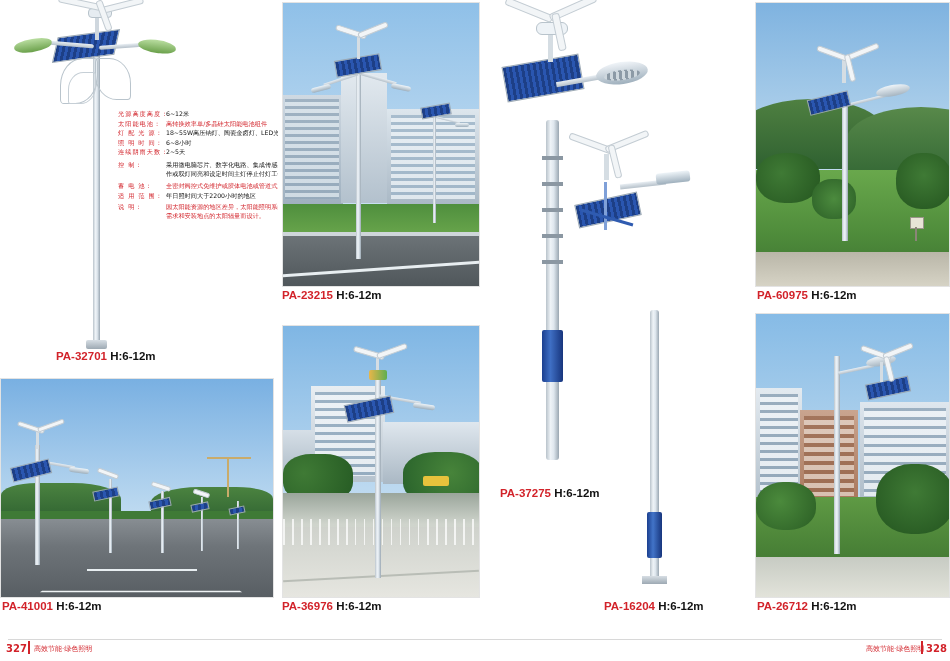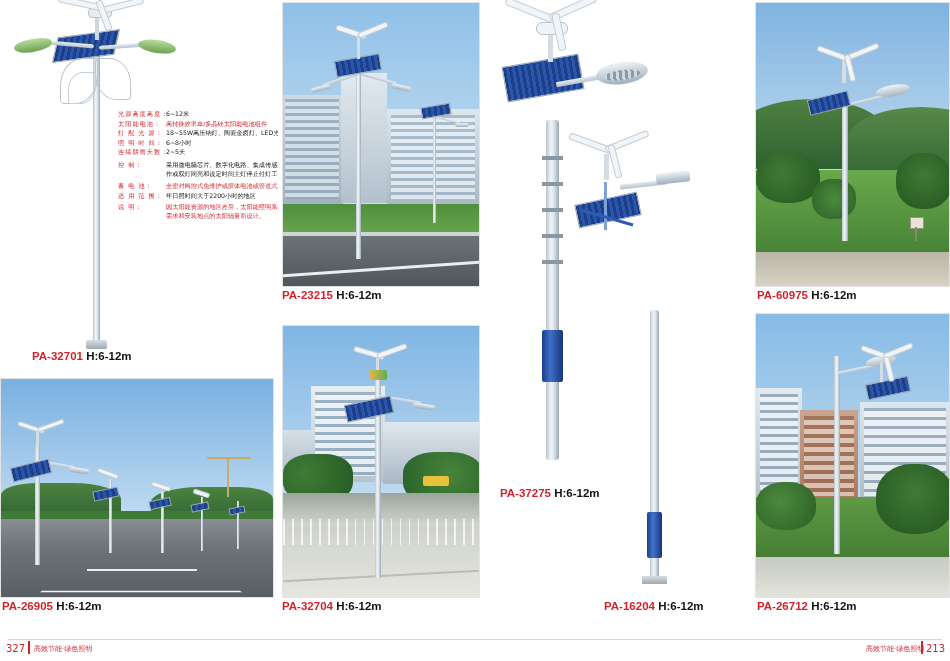--- a/index.html
+++ b/index.html
@@ -46,21 +46,21 @@
     width:230px;
   }
   .spec .row{display:flex;align-items:flex-start;margin-bottom:1px;}
   .spec .lbl{color:#d2232a;white-space:nowrap;width:48px;flex:0 0 48px;letter-spacing:1px;}
   .spec .val{flex:1 1 auto;}
   .spec .val.red{color:#d2232a;}
 
   
   .footer{position:absolute;left:0;bottom:0;width:950px;height:26px;}
   .frule{position:absolute;left:8px;right:8px;top:4px;height:1px;background:#d8d8d8;}
-  .pgnum{position:absolute;top:8px;font-size:10px;color:#d2232a;font-weight:normal;font-family:"DejaVu Sans",sans-serif;}
+  .pgnum{position:absolute;top:8px;font-size:10px;color:#d2232a;font-weight:bold;font-family:"DejaVu Sans",sans-serif;}
   .ftxt{position:absolute;top:9px;font-size:7px;color:#d2232a;font-family:"DejaVu Sans",sans-serif;}
   .fbar{position:absolute;top:6px;width:2px;height:13px;background:#d2232a;}
 </style>
 </head>
 <body>
 
 <div class="page">
 
   <div class="panel" style="left:0;top:0;width:278px;height:370px;background:#ffffff;">
     <div class="photo">
@@ -119,21 +119,21 @@
       <div class="row">
         <div class="lbl">适  用  范  围：</div>
         <div class="val">年日照时间大于2200小时的地区</div>
       </div>
       <div class="row" style="margin-top:3px;">
         <div class="lbl">说       明：</div>
         <div class="val red">因太阳能资源的地区差异，太阳能照明系统的具体配置必须据用户需求和安装地点的太阳辐量而设计。</div>
       </div>
     </div>
 
-    <div class="cap" style="left:32px;top:350px;">
+    <div class="cap" style="left:56px;top:350px;">
       <span>PA-32701</span>
       <span class="h">H:6-12m</span>
     </div>
   </div>
 
   <div class="panel" style="left:282px;top:2px;width:196px;height:283px;border:1px solid #e3e3e3;">
     <div class="photo">
       <div class="sky" style="background:linear-gradient(180deg,#8fc0e8 0%,#bcd9f0 55%,#dfeaf4 100%);"></div>
 
       <div style="position:absolute;left:0;top:92px;width:60px;height:110px;background:linear-gradient(180deg,#cfd9e2,#9fb0bf);"></div>
@@ -192,21 +192,21 @@
       <div class="panelsolar" style="left:62px;top:74px;width:46px;height:16px;transform:rotate(-12deg);"></div>
       <div style="position:absolute;left:93px;top:30px;width:3px;height:20px;background:#d5dde3;"></div>
       <div class="blade" style="left:70px;top:24px;width:30px;height:4px;transform:rotate(16deg);border-radius:3px;"></div>
       <div class="blade" style="left:93px;top:22px;width:30px;height:4px;transform:rotate(-20deg);border-radius:3px;"></div>
       <div style="position:absolute;left:86px;top:44px;width:18px;height:10px;background:linear-gradient(90deg,#e8b64a,#5fae4e);border-radius:2px;"></div>
 
       <div style="position:absolute;left:140px;top:150px;width:26px;height:10px;background:#e8c23c;border-radius:2px;"></div>
     </div>
   </div>
   <div class="cap" style="left:282px;top:600px;">
-    <span>PA-32704</span>
+    <span>PA-36976</span>
     <span class="h">H:6-12m</span>
   </div>
 
   <div class="panel" style="left:0;top:378px;width:272px;height:218px;border:1px solid #e3e3e3;">
     <div class="photo">
       <div class="sky" style="background:linear-gradient(180deg,#79b0e2 0%,#b7d6ef 55%,#e6f0f7 100%);"></div>
 
       <div style="position:absolute;left:0;top:104px;width:120px;height:40px;background:linear-gradient(180deg,#4b8340,#2d6030);border-radius:30% 40% 0 0;"></div>
       <div style="position:absolute;left:150px;top:108px;width:122px;height:38px;background:linear-gradient(180deg,#4b8340,#2d6030);border-radius:40% 30% 0 0;"></div>
 
@@ -236,21 +236,21 @@
       <div class="blade" style="left:192px;top:112px;width:15px;height:2.5px;transform:rotate(18deg);border-radius:2px;"></div>
 
       <div class="pole" style="left:236px;top:122px;width:2px;height:48px;"></div>
       <div class="panelsolar" style="left:228px;top:128px;width:14px;height:5px;transform:rotate(-12deg);"></div>
 
       <div style="position:absolute;left:226px;top:78px;width:2px;height:40px;background:#c9ab6a;"></div>
       <div style="position:absolute;left:206px;top:78px;width:44px;height:2px;background:#c9ab6a;"></div>
     </div>
   </div>
   <div class="cap" style="left:2px;top:600px;">
-    <span>PA-26905</span>
+    <span>PA-41001</span>
     <span class="h">H:6-12m</span>
   </div>
 
   <div class="panel" style="left:480px;top:0;width:260px;height:480px;background:#ffffff;">
     <div class="photo">
 
       <div class="pole" style="left:66px;top:120px;width:13px;height:340px;border-radius:3px;"></div>
       <div style="position:absolute;left:62px;top:330px;width:21px;height:52px;background:linear-gradient(90deg,#1b3f8f,#3f6fc4 40%,#17357d);border-radius:2px;"></div>
 
       <div style="position:absolute;left:62px;top:156px;width:21px;height:4px;background:#8b97a2;"></div>
@@ -363,16 +363,16 @@
     <span class="h">H:6-12m</span>
   </div>
 
   <div class="footer">
     <div class="frule"></div>
     <div class="pgnum" style="left:6px;">327</div>
     <div class="fbar" style="left:28px;"></div>
     <div class="ftxt" style="left:34px;">高效节能·绿色照明</div>
     <div class="ftxt" style="left:866px;">高效节能·绿色照明</div>
     <div class="fbar" style="left:921px;"></div>
-    <div class="pgnum" style="left:926px;">213</div>
+    <div class="pgnum" style="left:926px;">328</div>
   </div>
 
 </div>
 
 </body></html>

